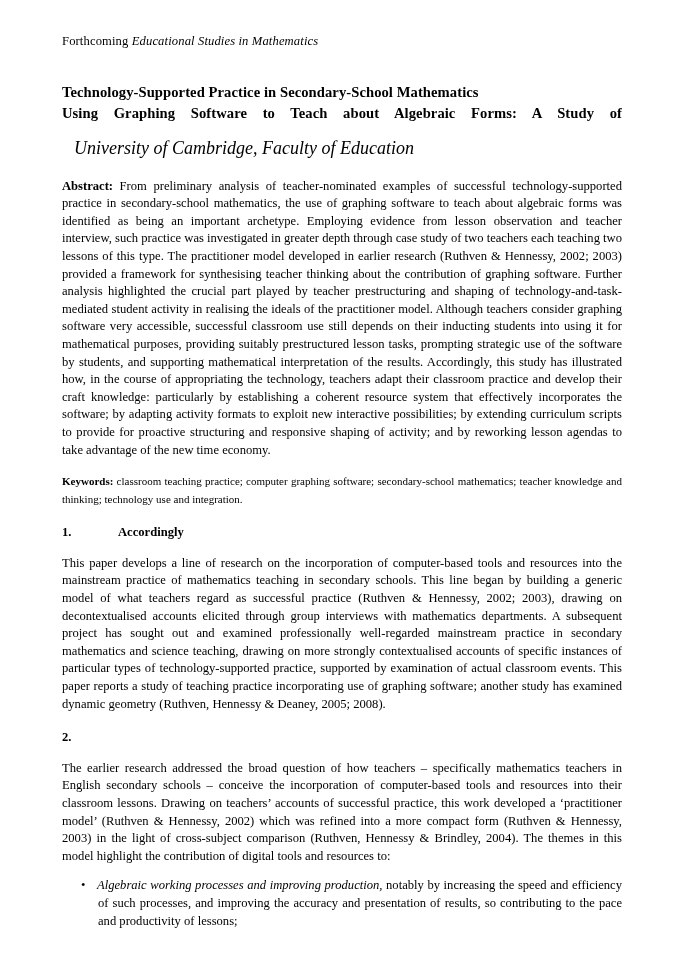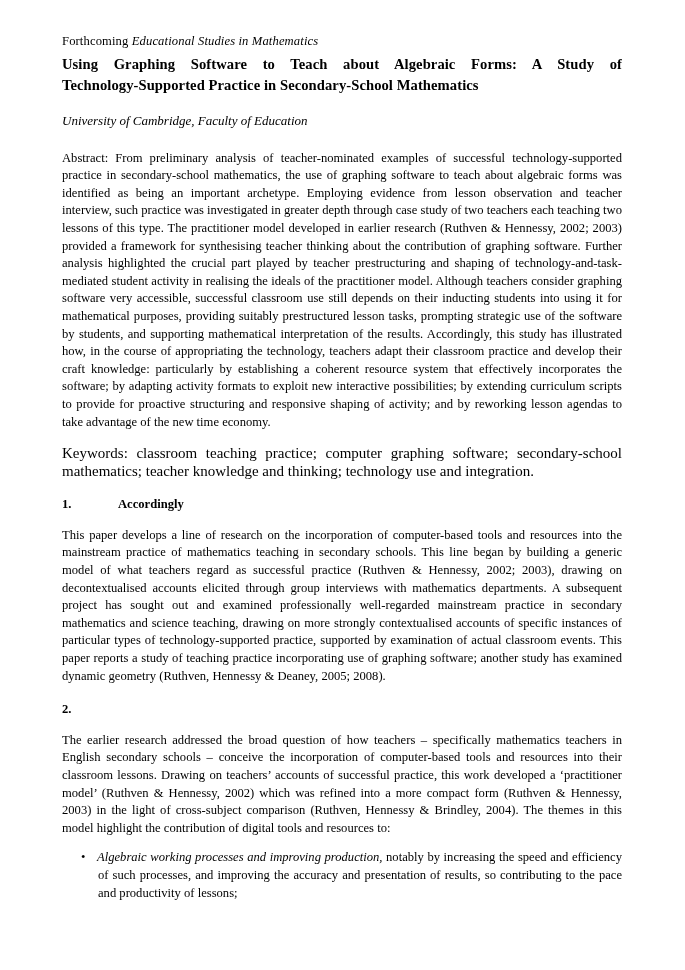--- a/index.html
+++ b/index.html
@@ -22,21 +22,21 @@
   }
   .content {
     position: absolute;
     left: 62px;
     top: 33px;
     width: 560px;
   }
   .journal-line {
     font-size: 12.6px;
     line-height: 17px;
-    margin-bottom: 4px;
+    margin-bottom: 32px;
     letter-spacing: 0.01em;
   }
   .journal-line .italic {
     font-style: italic;
   }
   .paper-title {
     font-size: 14.6px;
     font-weight: bold;
     line-height: 21px;
     text-align: justify;
@@ -51,37 +51,37 @@
   }
   .paper-title .ln.last {
     text-align-last: left;
   }
   .authors {
     font-size: 12.6px;
     line-height: 17.6px;
     margin: 0;
   }
   .affiliation {
-    font-size: 13px;
+    font-size: 18px;
     line-height: 17.6px;
     font-style: italic;
-    margin: 0 0 20px 0;
+    margin: 0 0 20px 12px;
   }
   p.body-par {
     font-size: 12.6px;
     line-height: 17.6px;
     text-align: justify;
     margin: 0 0 14px 0;
     hyphens: none;
   }
   p.body-par.tight {
     margin-bottom: 12px;
   }
   .lead {
-    font-weight: normal;
+    font-weight: bold;
   }
   .section-head {
     font-size: 12.6px;
     font-weight: bold;
     line-height: 17.6px;
     margin: 16px 0 13px 0;
     display: flex;
   }
   .section-head .num {
     width: 56px;
@@ -108,39 +108,39 @@
     position: absolute;
     left: 20px;
     top: 0;
     font-size: 12.6px;
     line-height: 17.6px;
   }
   ul.bullets li .em {
     font-style: italic;
   }
   .keywords-par {
-    font-size: 15px;
+    font-size: 11px;
     line-height: 17.6px;
     text-align: justify;
     margin: 0 0 2px 0;
   }
 </style>
 </head>
 <body>
 
 <div class="page">
   <div class="content">
 
     <div class="journal-line">
       <span>Forthcoming </span><span class="italic">Educational Studies in Mathematics</span>
     </div>
 
     <div class="paper-title">
+      <span class="ln last">Technology-Supported Practice in Secondary-School Mathematics</span>
       <span class="ln">Using Graphing Software to Teach about Algebraic Forms: A Study of</span>
-      <span class="ln last">Technology-Supported Practice in Secondary-School Mathematics</span>
     </div>
 
     <div class="affiliation">University of Cambridge, Faculty of Education</div>
 
     <p class="body-par"><span class="lead">Abstract:</span><span> From preliminary analysis of teacher-nominated examples of successful technology-supported practice in secondary-school mathematics, the use of graphing software to teach about algebraic forms was identified as being an important archetype. Employing evidence from lesson observation and teacher interview, such practice was investigated in greater depth through case study of two teachers each teaching two lessons of this type. The practitioner model developed in earlier research (Ruthven &amp; Hennessy, 2002; 2003) provided a framework for synthesising teacher thinking about the contribution of graphing software. Further analysis highlighted the crucial part played by teacher prestructuring and shaping of technology-and-task-mediated student activity in realising the ideals of the practitioner model. Although teachers consider graphing software very accessible, successful classroom use still depends on their inducting students into using it for mathematical purposes, providing suitably prestructured lesson tasks, prompting strategic use of the software by students, and supporting mathematical interpretation of the results. Accordingly, this study has illustrated how, in the course of appropriating the technology, teachers adapt their classroom practice and develop their craft knowledge: particularly by establishing a coherent resource system that effectively incorporates the software; by adapting activity formats to exploit new interactive possibilities; by extending curriculum scripts to provide for proactive structuring and responsive shaping of activity; and by reworking lesson agendas to take advantage of the new time economy.</span></p>
 
     <p class="keywords-par"><span class="lead">Keywords:</span><span> classroom teaching practice; computer graphing software; secondary-school mathematics; teacher knowledge and thinking; technology use and integration.</span></p>
 
     <div class="section-head">
       <span class="num">1.</span>

